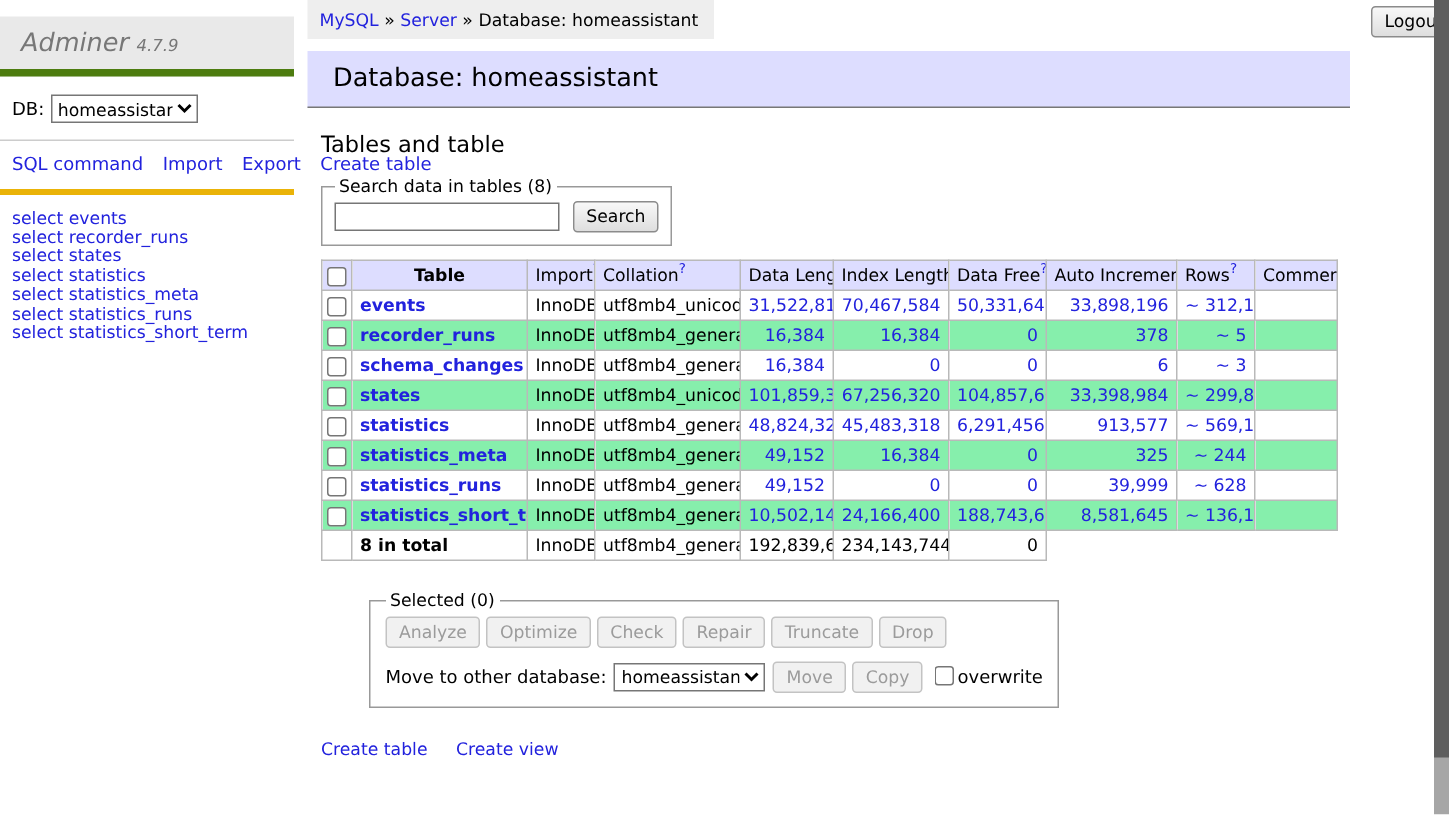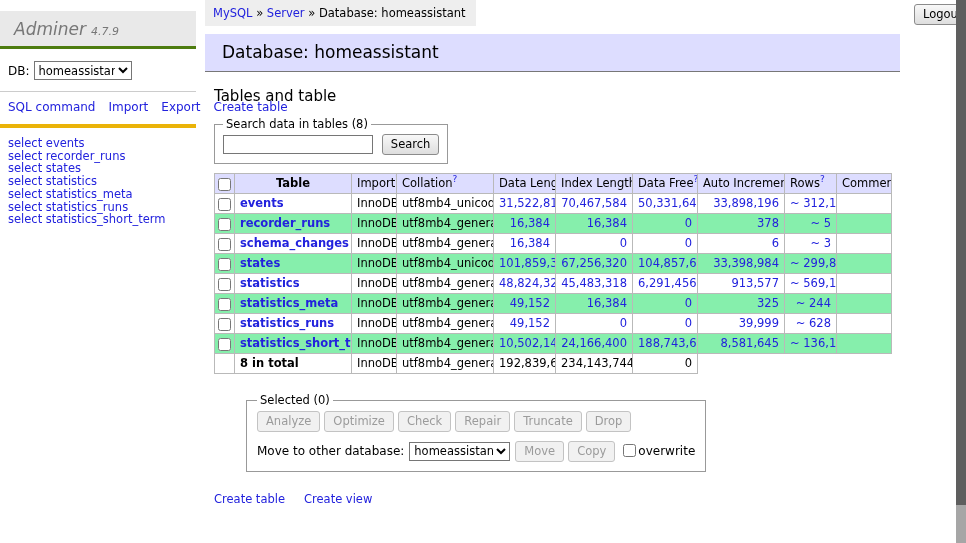--- a/index.html
+++ b/index.html
@@ -15,21 +15,21 @@
 
   
   #sidebar { position:absolute; left:0; top:0; width:196px; height:543px; background:#fff; }
   #lang-bar { padding:6px 0 0 8px; font-size:11.5px; }
   #lang-bar select { width:92px; margin-left:4px; }
   select, input[type=text] {
     font-family:"DejaVu Sans","Liberation Sans",sans-serif;
     font-size:11.5px; height:19px; border:1px solid #767676; background:#fff;
   }
   #logo {
-    margin-top:11px; background:#e9e9e9; border-bottom:3px solid #4d7c0f;
+    margin-top:11px; background:#e9e9e9; border-bottom:5px solid #4d7c0f;
     padding:8px 14px 7px; font-size:17px; color:#777; font-style:italic;
     white-space:nowrap;
   }
   #logo .version { font-size:11px; font-style:italic; color:#777; margin-left:5px; text-decoration:none; }
   #db-row { padding:12px 0 11px 8px; font-size:12px; }
   #db-row select { width:98px; margin-left:4px; }
   #menu-links { margin:0; border-top:1px solid #ccc; border-bottom:4px solid #eab308; padding:7px 8px 8px; width:196px; line-height:17px; }
   #menu-links .link { margin-right:13px; white-space:nowrap; }
   #table-select-list { padding:9px 0 0 8px; }
   #table-select-list .link { display:block; font-size:11.5px; line-height:12.7px; white-space:nowrap; }

